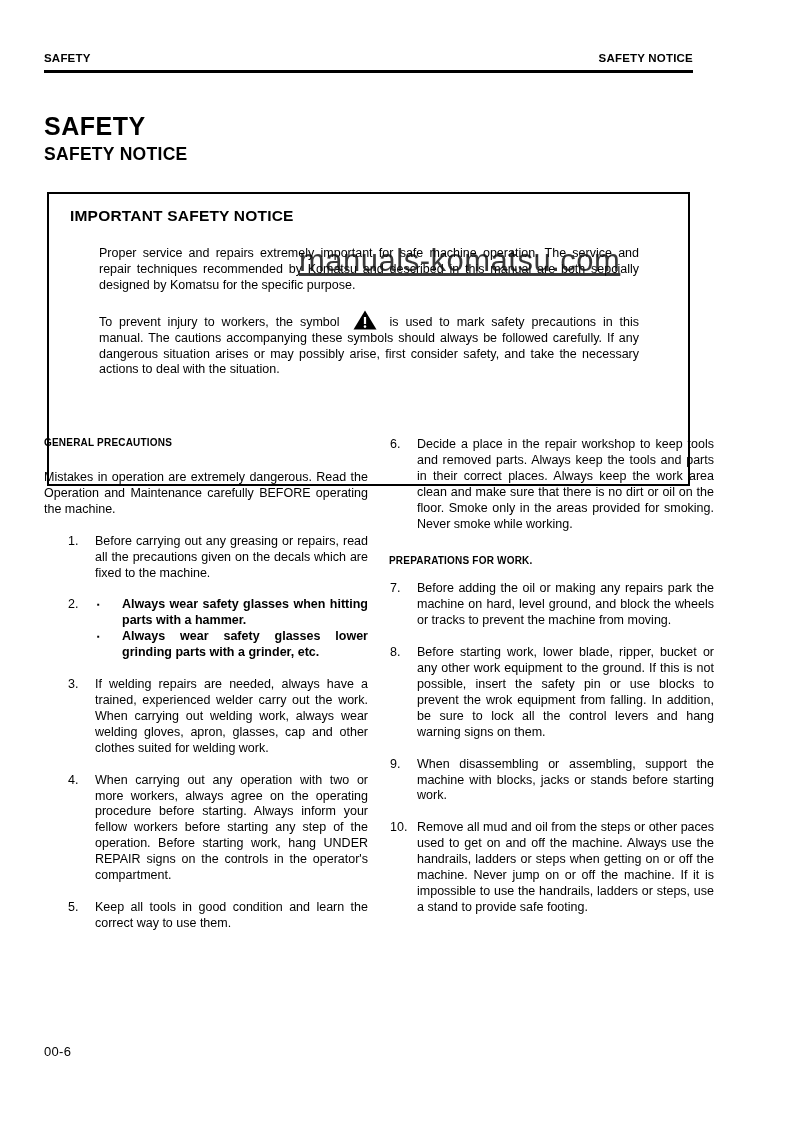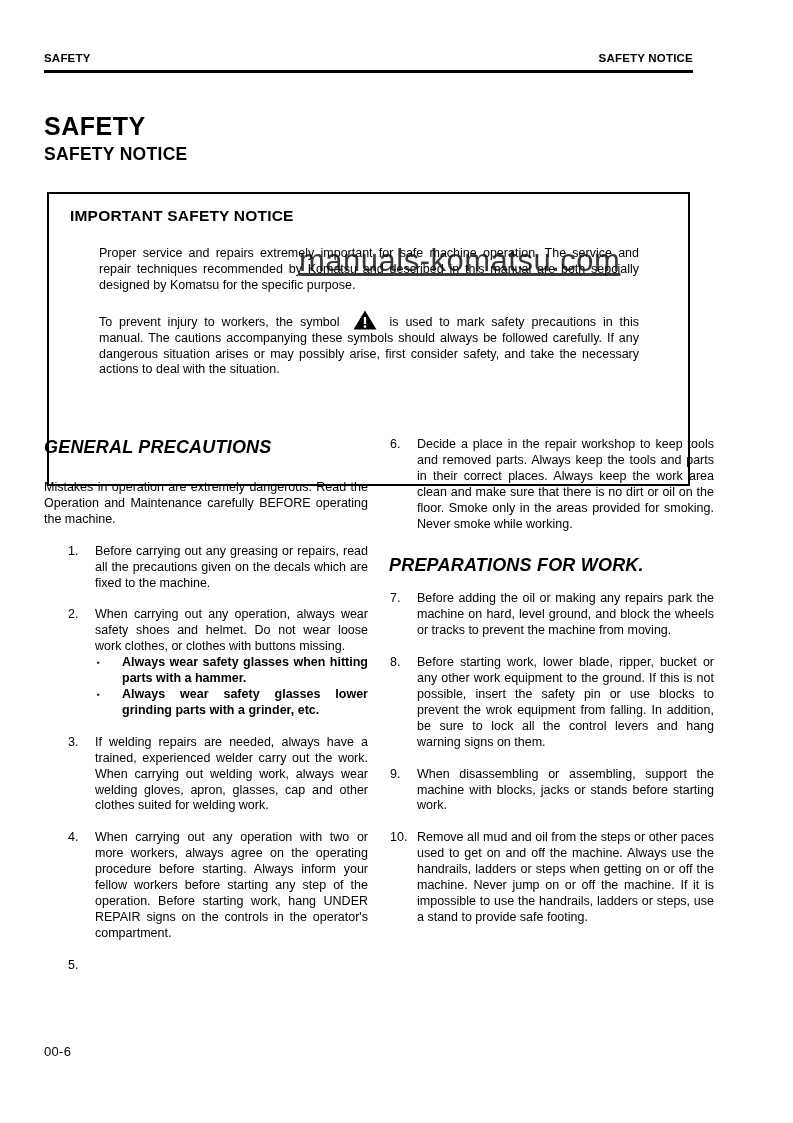--- a/index.html
+++ b/index.html
@@ -45,21 +45,21 @@
   .watermark {
     position:absolute; left:299px; top:243px;
     font-size:31px; letter-spacing:0.5px;
     color:rgba(15,15,15,0.82);
     text-decoration:underline;
     white-space:nowrap;
   }
   .col { position:absolute; top:437px; }
   .col-left  { left:44px;  width:324px; }
   .col-right { left:389px; width:325px; }
-  .section-heading { font-size:18px; font-weight:bold; letter-spacing:0.2px;font-style:italic; }
+  .section-heading { font-size:10px; font-weight:bold; letter-spacing:0.2px; }
   .body-text { font-size:12.5px; line-height:15.9px; text-align:justify; }
   .intro { margin-top:22px; }
   .list-item { display:flex; margin-top:16px; }
   .list-item .num { flex:none; width:27px; }
   .col-left  .list-item .num { margin-left:24px; }
   .col-right .list-item .num { margin-left:1px; }
   .list-item .item-text { flex:1; }
   .sub-bullet { display:flex; }
   .sub-bullet .bullet-glyph {
     flex:none; width:25px; margin-left:2px;
@@ -101,21 +101,20 @@
   <p class="body-text intro" style="margin-bottom:0">Mistakes in operation are extremely dangerous. Read the Operation and Maintenance carefully BEFORE operating the machine.</p>
 
   <div class="list-item body-text">
     <span class="num">1.</span>
     <span class="item-text">Before carrying out any greasing or repairs, read all the precautions given on the decals which are fixed to the machine.</span>
   </div>
 
   <div class="list-item body-text">
     <span class="num">2.</span>
     <span class="item-text">
-      <span>When carrying out any operation, always wear safety shoes and helmet. Do not wear loose work clothes, or clothes with buttons missing.</span>
       <span class="sub-bullet">
         <span class="bullet-glyph">▪</span>
         <span class="bullet-text">Always wear safety glasses when hitting parts with a hammer.</span>
       </span>
       <span class="sub-bullet">
         <span class="bullet-glyph">▪</span>
         <span class="bullet-text">Always wear safety glasses lower grinding parts with a grinder, etc.</span>
       </span>
     </span>
   </div>
@@ -125,20 +124,21 @@
     <span class="item-text">If welding repairs are needed, always have a trained, experienced welder carry out the work. When carrying out welding work, always wear welding gloves, apron, glasses, cap and other clothes suited for welding work.</span>
   </div>
 
   <div class="list-item body-text">
     <span class="num">4.</span>
     <span class="item-text">When carrying out any operation with two or more workers, always agree on the operating procedure before starting. Always inform your fellow workers before starting any step of the operation. Before starting work, hang UNDER REPAIR signs on the controls in the operator's compartment.</span>
   </div>
 
   <div class="list-item body-text">
     <span class="num">5.</span>
+    <span class="item-text">Keep all tools in good condition and learn the correct way to use them.</span>
   </div>
 </div>
 
 <div class="col col-right">
   <div class="list-item body-text" style="margin-top:0">
     <span class="num">6.</span>
     <span class="item-text">Decide a place in the repair workshop to keep tools and removed parts. Always keep the tools and parts in their correct places. Always keep the work area clean and make sure that there is no dirt or oil on the floor. Smoke only in the areas provided for smoking. Never smoke while working.</span>
   </div>
 
   <div class="section-heading prep-heading">PREPARATIONS FOR WORK.</div>

